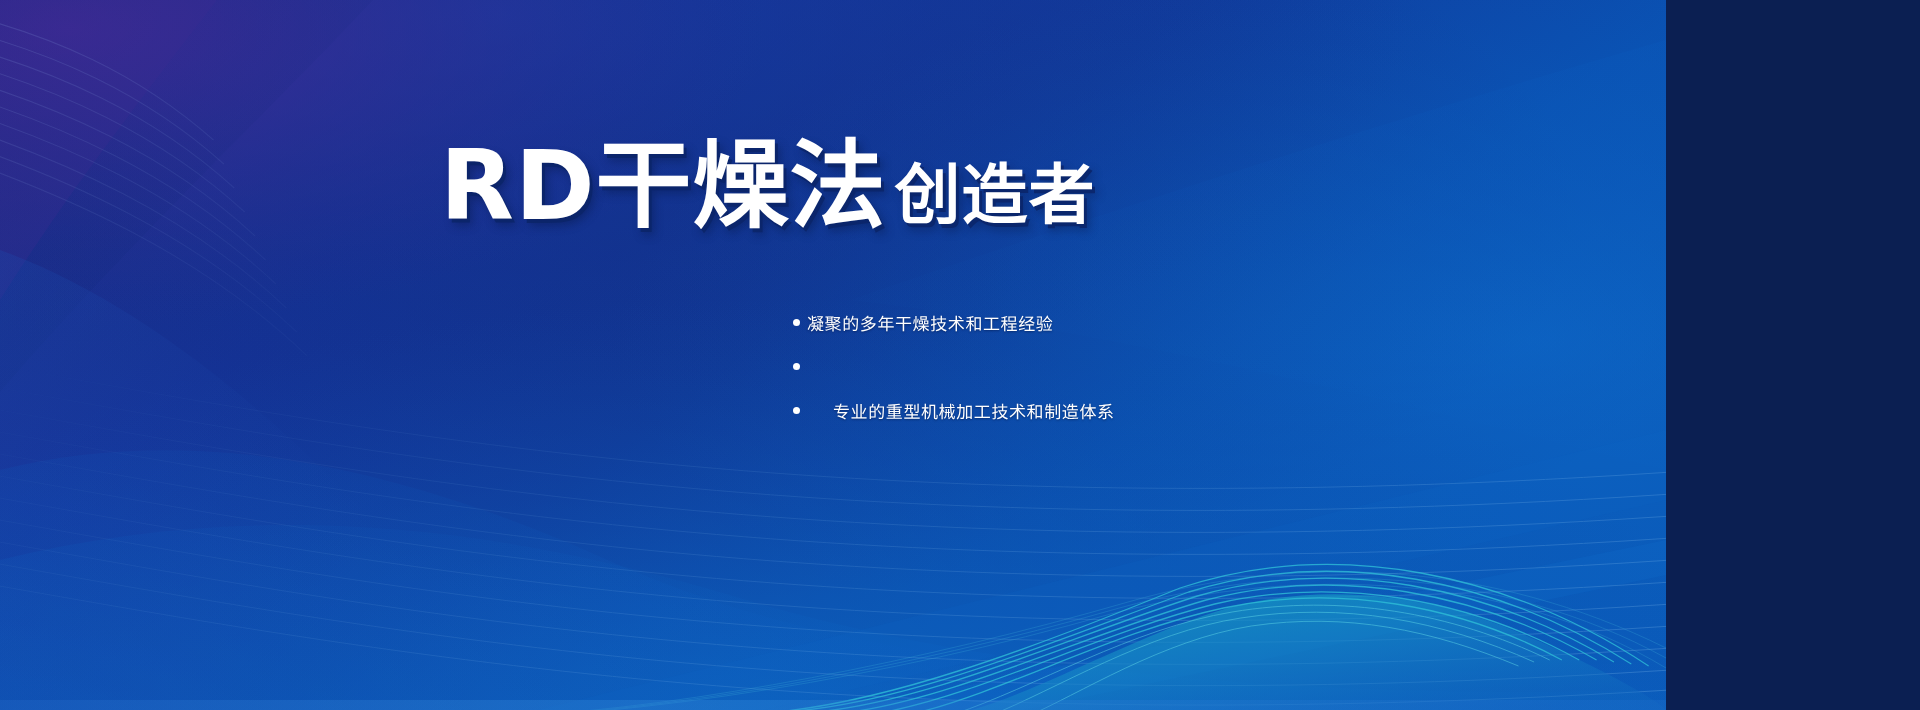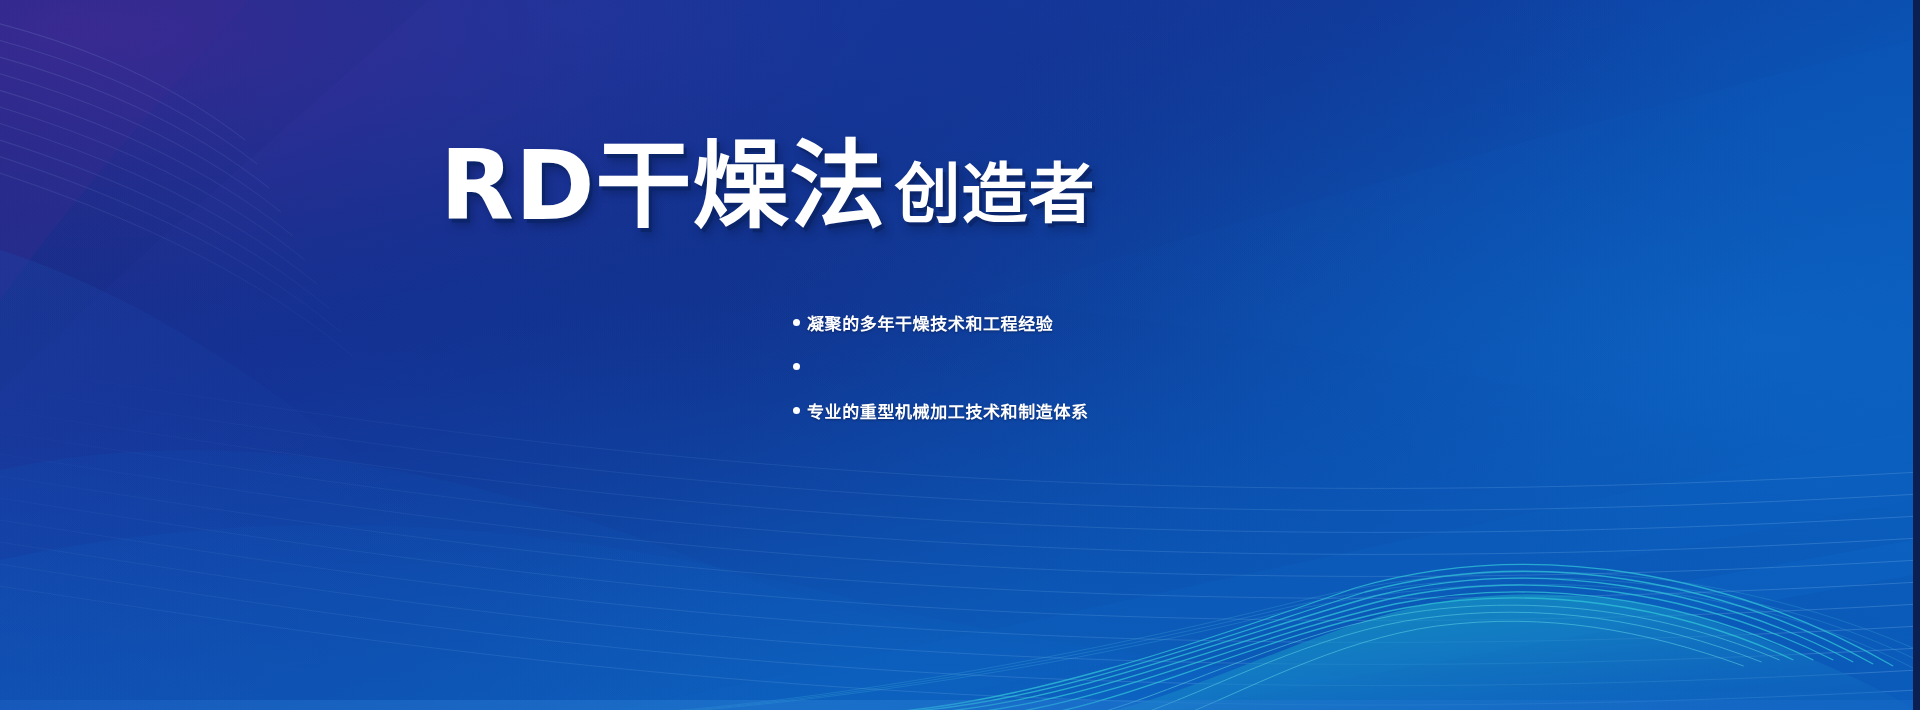--- a/index.html
+++ b/index.html
@@ -8,21 +8,21 @@
     padding: 0;
     background: #0b1f52;
   }
   body {
     font-family: "Liberation Sans", "DejaVu Sans", sans-serif;
   }
 
   
   .banner {
     position: relative;
-    width: 1913px;
+    width: 1666px;
     height: 710px;
     overflow: hidden;
     background: #12338c;
     user-select: none;
   }
 
   .layer {
     position: absolute;
     inset: 0;
     pointer-events: none;
@@ -49,21 +49,21 @@
     font-family: "DejaVu Sans", "Liberation Sans", sans-serif;
     font-size: 96px;
     font-weight: 700;
     letter-spacing: 1px;
     color: #ffffff;
     text-shadow:
        3px 4px 0 rgba(10, 36, 104, 0.85),
        5px 7px 10px rgba(6, 24, 74, 0.45);
   }
   .headline-sub {
-    font-family: Liberation Serif, serif;
+    font-family: Liberation Sans, sans-serif;
     font-size: 66px;
     font-weight: 700;
     letter-spacing: 1px;
     color: #ffffff;
     margin-left: 8px;
     position: relative;
     top: -6px;
     text-shadow:
        3px 4px 0 rgba(10, 36, 104, 0.85),
        5px 7px 10px rgba(6, 24, 74, 0.45);
@@ -75,27 +75,27 @@
     top: 307px;
     margin: 0;
     padding: 0;
     list-style: none;
   }
   .feature-item {
     display: flex;
     align-items: center;
     color: #ffffff;
     font-size: 17px;
-    font-weight: 700;
+    font-weight: 400;
     letter-spacing: 0.6px;
     height: 30px;
     margin-bottom: 14px;
     text-shadow: 0 1px 2px rgba(4, 20, 66, 0.55);
   }
-  .feature-item:last-child { margin-bottom: 0; }
+  .feature-item:last-child { margin-bottom: 0; gap: 26px; }
   .bullet-dot {
     width: 7px;
     height: 7px;
     border-radius: 50%;
     background: #ffffff;
     margin-right: 7px;
     flex: 0 0 auto;
   }
 </style>
 </head>

